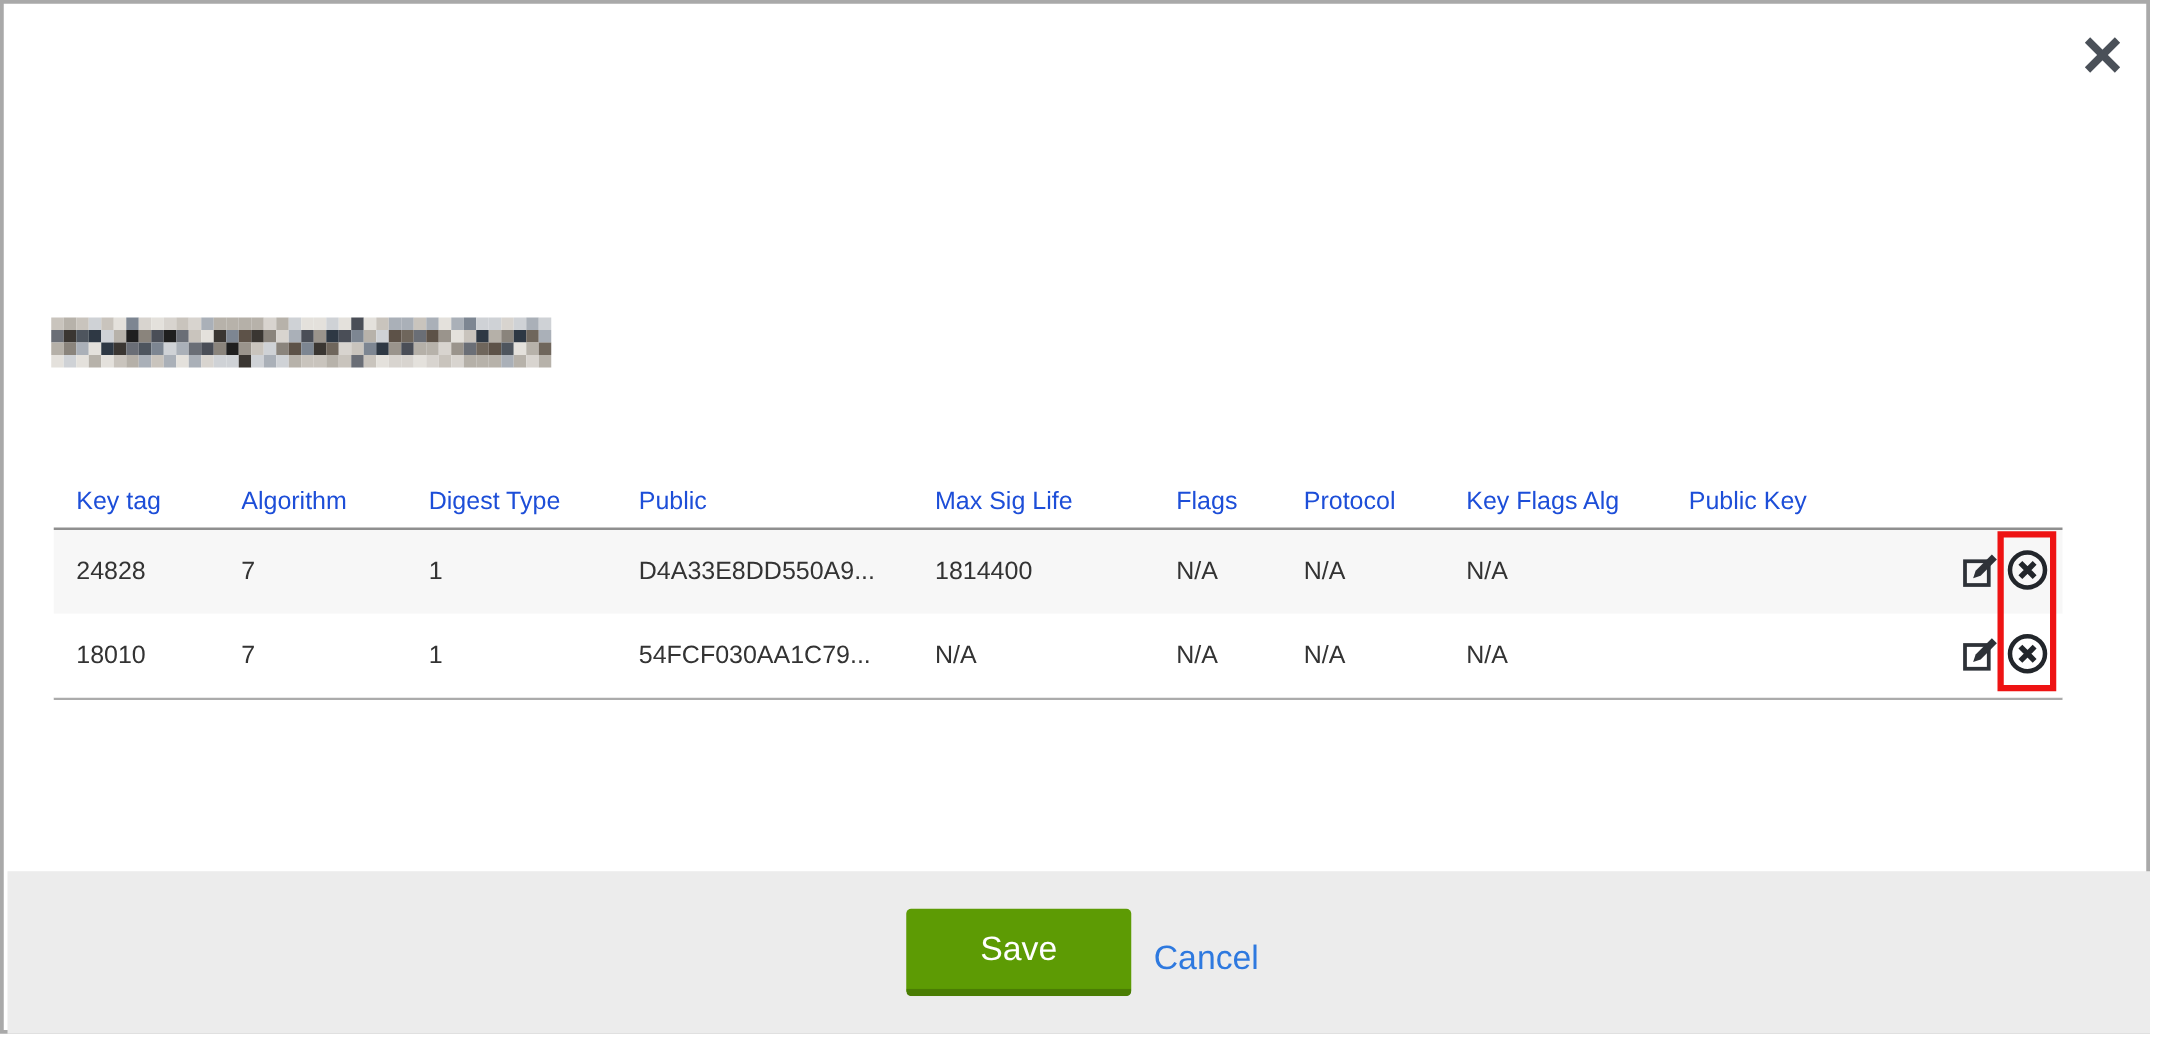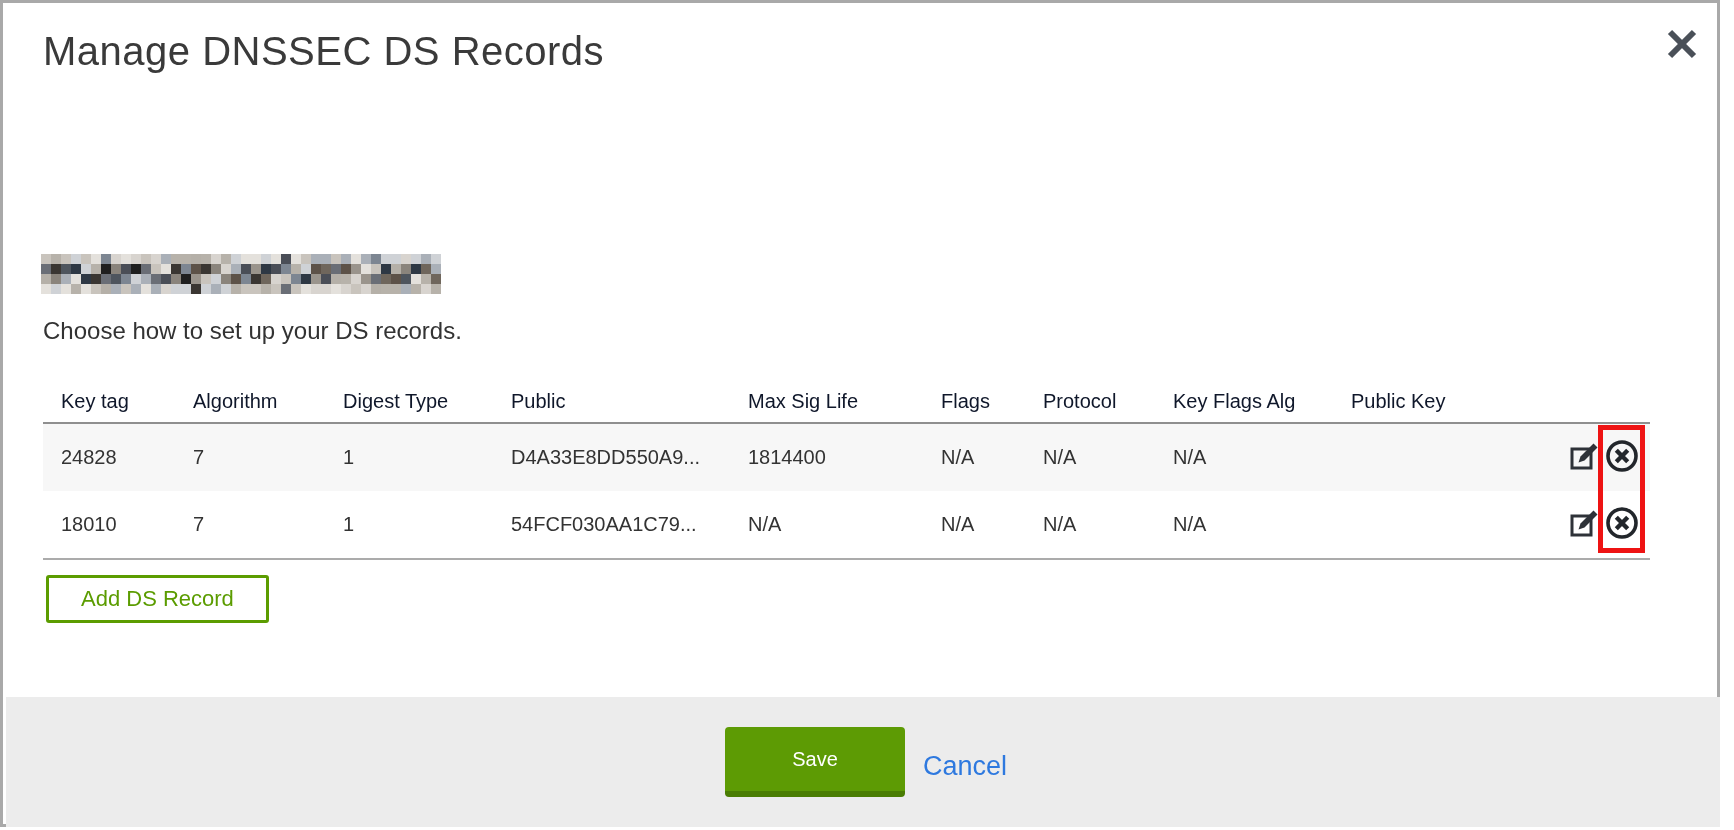--- a/index.html
+++ b/index.html
@@ -31,21 +31,21 @@
   .ds-table{
     position:absolute;left:40px;top:377px;width:1607px;
     border-bottom:2px solid #ababab;font-size:20px;
   }
   .t-row{
     display:grid;
     grid-template-columns:150px 150px 168px 237px 193px 102px 130px 178px 160px 1fr;
     align-items:center;
   }
   .t-head{height:42px;border-bottom:2px solid #8f8f8f;}
-  .t-head .cell{color:#0f172a;}
+  .t-head .cell{color:#1d4ed8;}
   .cell{padding:0;white-space:nowrap;overflow:hidden;}
   .cell.first{padding-left:18px;}
   .data-row{height:67px;}
   .row-odd{background:#f7f7f7;}
   .row-even{background:#ffffff;}
   .icons-cell{
     display:flex;justify-content:flex-end;align-items:center;
     gap:5px;padding-right:10px;
   }
   .icon-btn{background:none;border:none;padding:0;cursor:pointer;display:flex;align-items:center;}
@@ -58,33 +58,32 @@
     background:#fff;border:3px solid #5b9c00;border-radius:3px;
     color:#5b9c00;font-size:22px;font-family:inherit;cursor:pointer;
   }
   .footer{
     position:absolute;left:3px;top:694px;width:1714px;height:130px;
     background:#ececec;
   }
   .save-btn{
     position:absolute;left:719px;top:30px;width:180px;height:70px;
     background:#5d9b04;border:none;border-bottom:6px solid #4a7d03;border-radius:4px;
-    color:#fff;font-size:20px;font-family:inherit;cursor:pointer;
+    color:#fff;font-size:27px;font-family:inherit;cursor:pointer;
   }
   .cancel-link{
     position:absolute;left:917px;top:54px;font-size:27px;color:#2e79df;
     text-decoration:none;cursor:pointer;text-align:right;
   }
 </style>
 </head>
 <body>
 
 <div class="modal">
 
-  <h1 class="page-title">Manage DNSSEC DS Records</h1>
 
   <button class="close-btn" aria-label="Close">
     <span>
       <svg width="34" height="34" viewBox="0 0 34 34">
         <line x1="5" y1="5" x2="29" y2="29" stroke="#4a5058" stroke-width="6"></line>
         <line x1="29" y1="5" x2="5" y2="29" stroke="#4a5058" stroke-width="6"></line>
       </svg>
     </span>
   </button>
 
@@ -244,21 +243,20 @@
       <div style="background: rgb(216, 212, 207);"></div>
       <div style="background: rgb(181, 176, 168);"></div>
       <div style="background: rgb(183, 178, 170);"></div>
       <div style="background: rgb(183, 178, 170);"></div>
       <div style="background: rgb(170, 176, 184);"></div>
       <div style="background: rgb(183, 178, 170);"></div>
       <div style="background: rgb(216, 212, 207);"></div>
       <div style="background: rgb(183, 178, 170);"></div>
     </div>
 
-  <p class="instruction">Choose how to set up your DS records.</p>
 
   <div class="ds-table">
     <div class="t-row t-head">
       <div class="cell first">Key tag</div>
       <div class="cell">Algorithm</div>
       <div class="cell">Digest Type</div>
       <div class="cell">Public</div>
       <div class="cell">Max Sig Life</div>
       <div class="cell">Flags</div>
       <div class="cell">Protocol</div>
@@ -323,20 +321,19 @@
               <path d="M12.3 12.3 L23.7 23.7 M23.7 12.3 L12.3 23.7" stroke="#22262b" stroke-width="4.4"></path>
             </svg>
           </span>
         </button>
       </div>
     </div>
   </div>
 
   <div class="annotation-box"></div>
 
-  <button class="add-btn">Add DS Record</button>
 
   <div class="footer">
     <button class="save-btn">Save</button>
     <a class="cancel-link">Cancel</a>
   </div>
 
 </div>
 
 </body></html>

